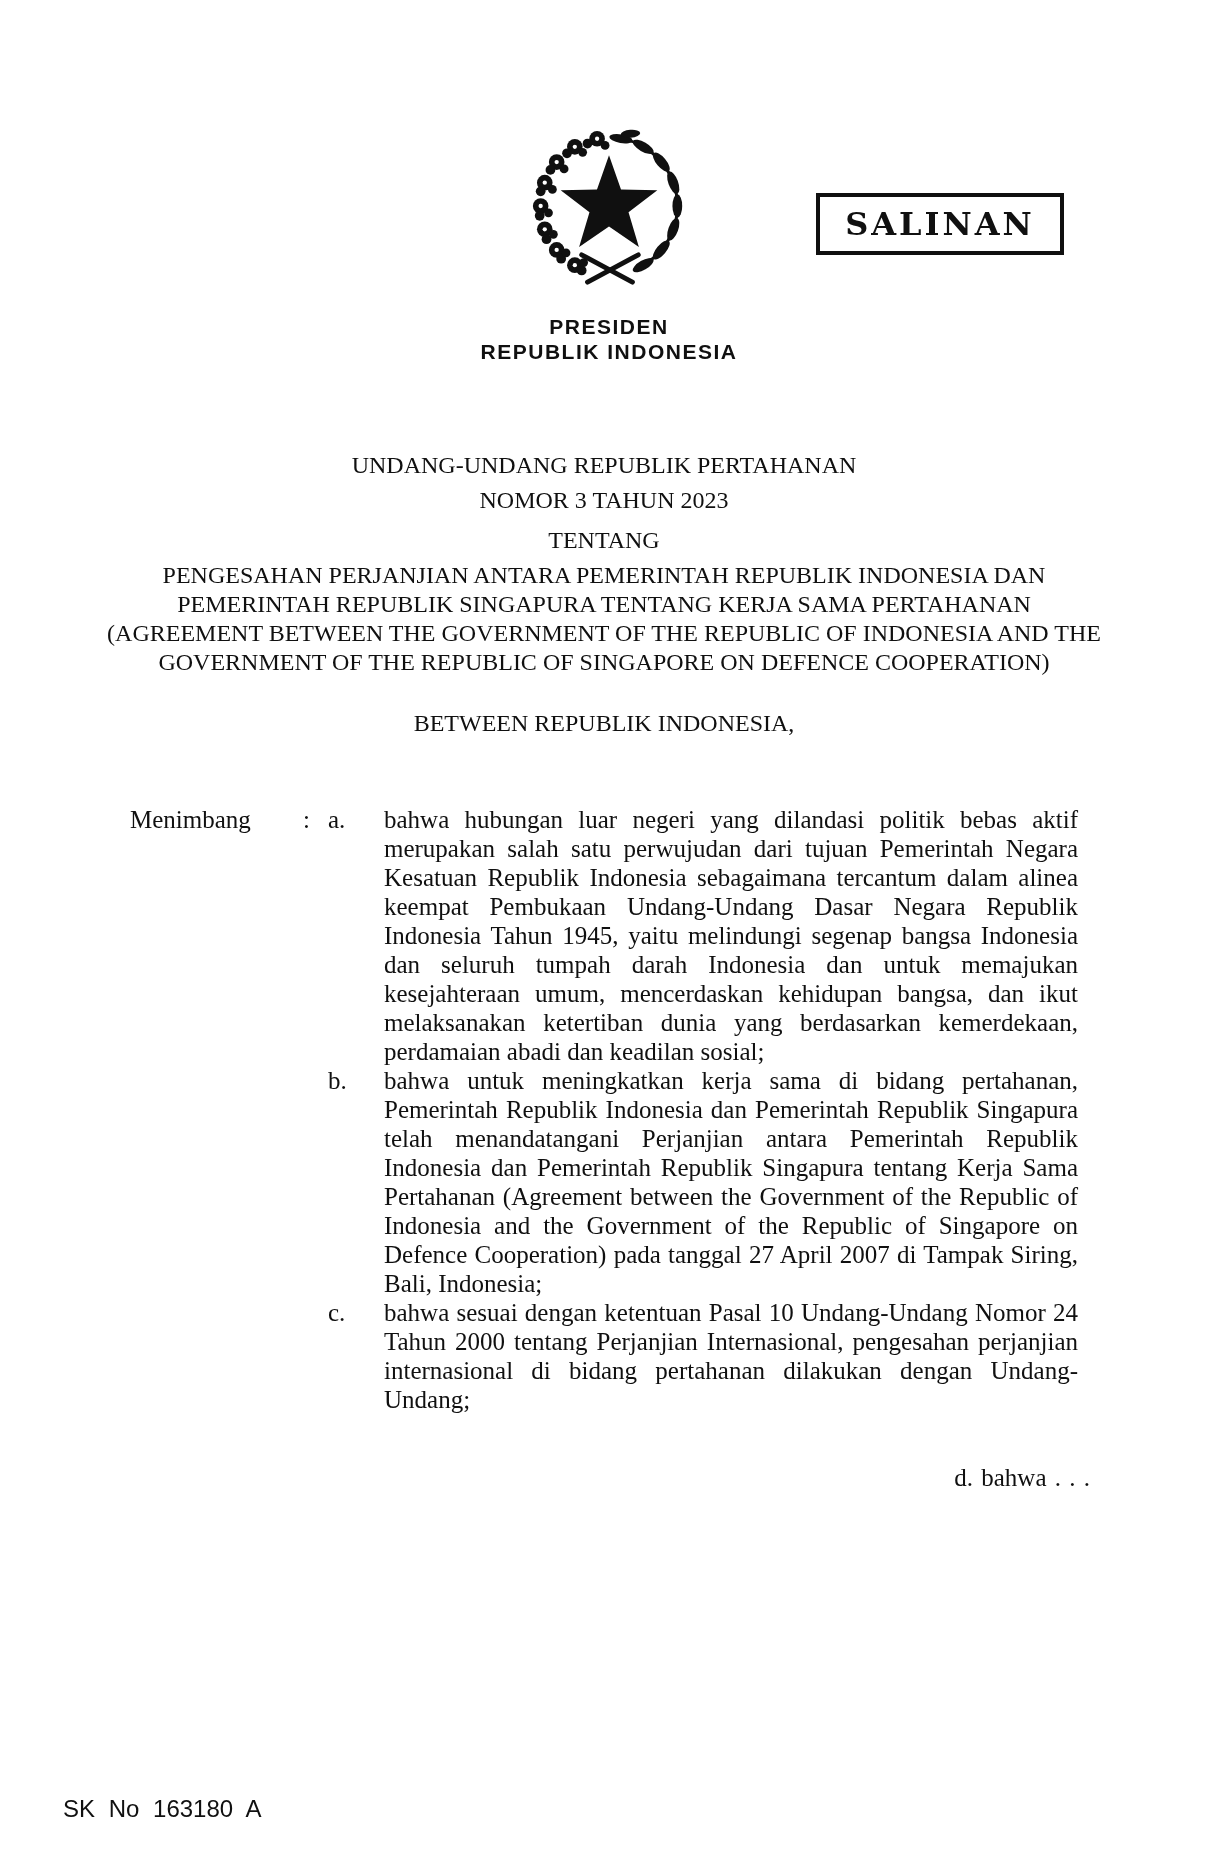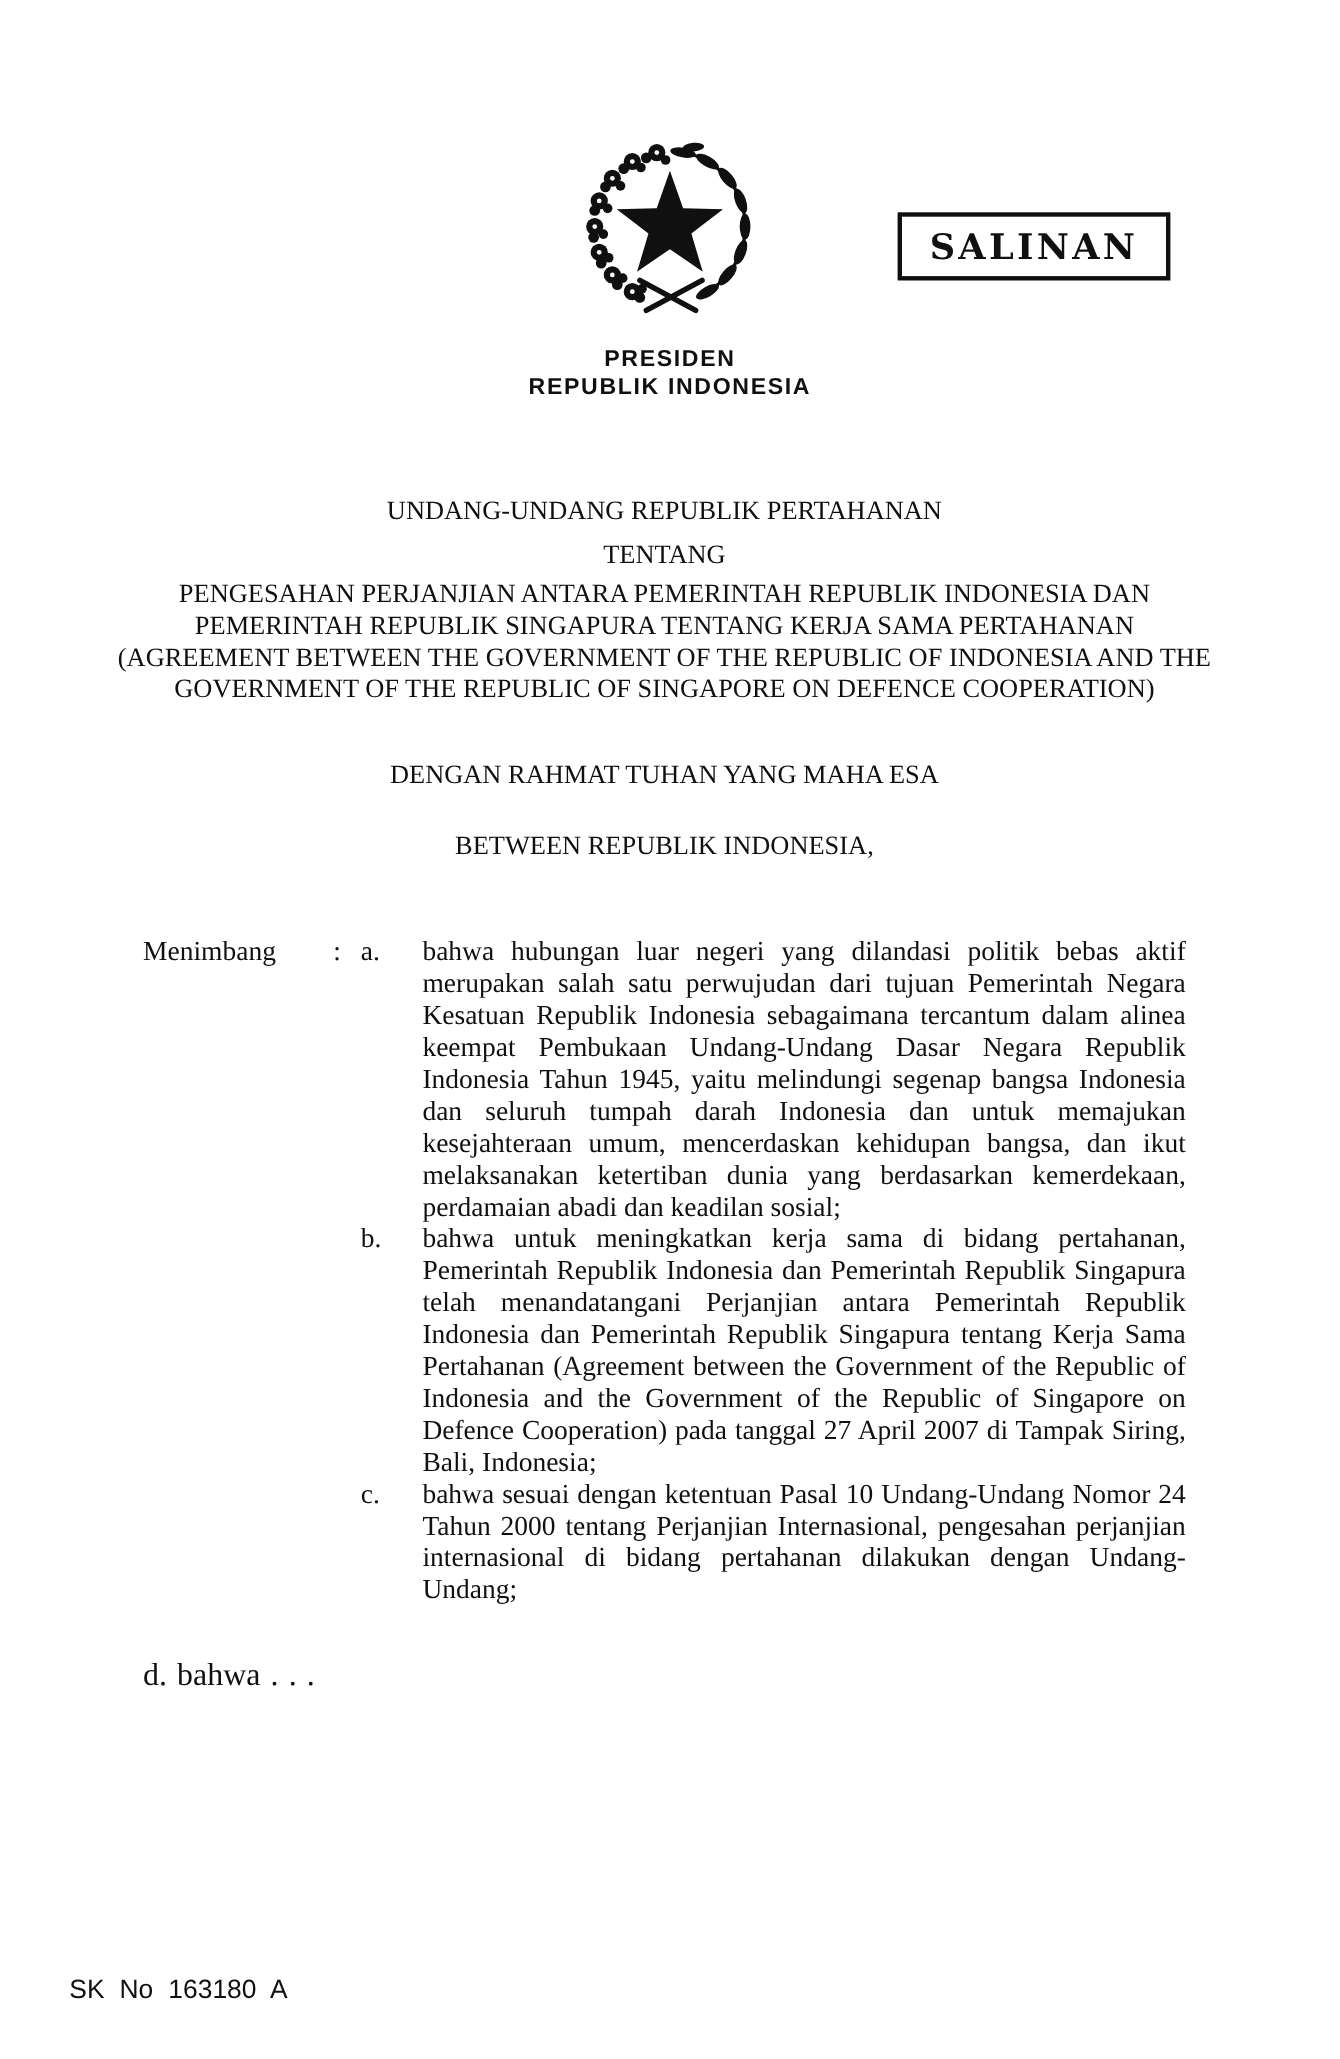--- a/index.html
+++ b/index.html
@@ -70,22 +70,22 @@
     line-height: 29px;
   }
   .m-label, .m-colon { white-space: nowrap; }
   .m-item { display: grid; grid-template-columns: 56px 1fr; }
   .m-text { text-align: justify; }
 
   .catchword {
     margin-left: 130px;
     width: 960px;
     margin-top: 49px;
-    text-align: left;
-    font-size: 29px;
+    text-align: right;
+    font-size: 25px;
     line-height: 29px;
     word-spacing: 2px;
   }
 
   .footer {
     position: absolute;
     left: 63px;
     top: 1795px;
     font-family: "Liberation Sans", sans-serif;
     font-size: 24px;
@@ -176,24 +176,24 @@
     </svg>
     <div class="letterhead">
       <div>PRESIDEN</div>
       <div>REPUBLIK INDONESIA</div>
     </div>
   </div>
 
   <div class="title-wrap">
     <div class="title-block">
       <div>UNDANG-UNDANG REPUBLIK PERTAHANAN</div>
+      <div>NOMOR 3 TAHUN 2023</div>
       <div class="title-tentang">TENTANG</div>
       <div class="subject"><span>PENGESAHAN PERJANJIAN ANTARA PEMERINTAH REPUBLIK INDONESIA DAN PEMERINTAH REPUBLIK SINGAPURA TENTANG KERJA SAMA PERTAHANAN (</span><span class="it">AGREEMENT BETWEEN THE GOVERNMENT OF THE REPUBLIC OF INDONESIA AND THE GOVERNMENT OF THE REPUBLIC OF SINGAPORE ON DEFENCE COOPERATION</span><span>)</span></div>
     </div>
-    <div class="invocation">DENGAN RAHMAT TUHAN YANG MAHA ESA</div>
     <div class="authority">BETWEEN REPUBLIK INDONESIA,</div>
   </div>
 
   <div class="content">
     <div class="menimbang">
       <div class="m-label">Menimbang</div>
       <div class="m-colon">:</div>
       <div class="m-items">
           <div class="m-item">
             <div class="m-letter">a.</div>

